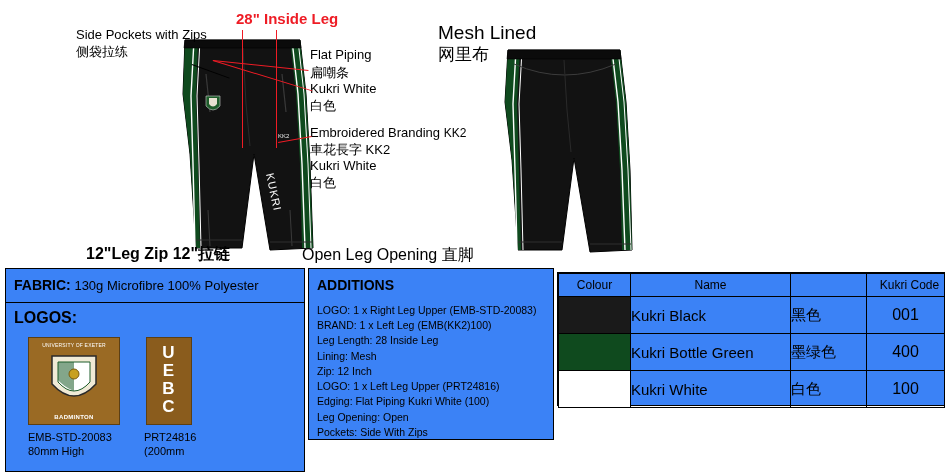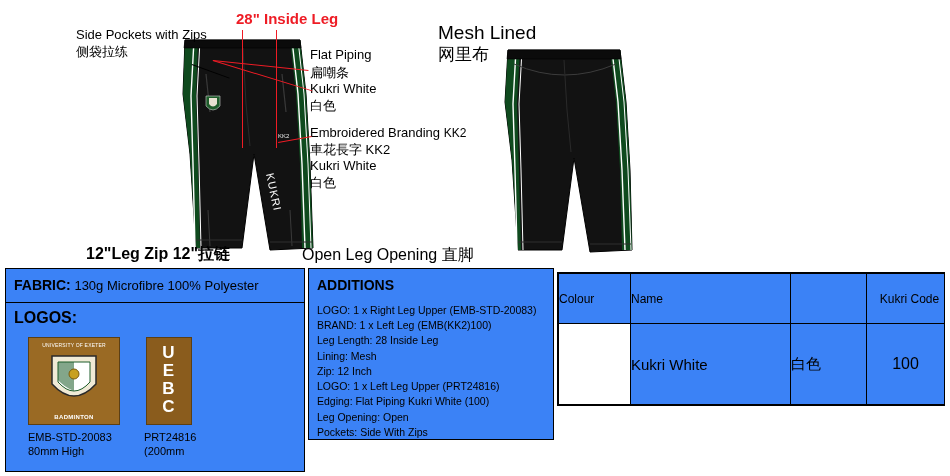--- a/index.html
+++ b/index.html
@@ -207,21 +207,21 @@
   }
   table.colours td, table.colours th {
     border: 1px solid #000;
     padding: 0;
     margin: 0;
   }
   .c-head td {
     height: 22px;
     font-size: 12px;
     font-weight: normal;
-    text-align: left;
+    text-align: center;
     padding-left: 6px;
     vertical-align: middle;
   }
   .c-head td.code {
     text-align: center;
     padding-left: 8px;
   }
   .c-row td {
     height: 36px;
     vertical-align: middle;
@@ -402,20 +402,36 @@
         </colgroup>
         <tbody>
           <tr class="c-head">
             <td>Colour</td>
             <td>Name</td>
             <td></td>
             <td class="code">Kukri Code</td>
           </tr>
           <tr class="c-row">
             <td>
+              <span class="sw" style="background:#1a1a1a"></span>
+            </td>
+            <td class="c-name">Kukri Black</td>
+            <td class="c-cn">黑色</td>
+            <td class="c-code">001</td>
+          </tr>
+          <tr class="c-row">
+            <td>
+              <span class="sw" style="background:#0f4a1e"></span>
+            </td>
+            <td class="c-name">Kukri Bottle Green</td>
+            <td class="c-cn">墨绿色</td>
+            <td class="c-code">400</td>
+          </tr>
+          <tr class="c-row">
+            <td>
               <span class="sw" style="background:#ffffff"></span>
             </td>
             <td class="c-name">Kukri White</td>
             <td class="c-cn">白色</td>
             <td class="c-code">100</td>
           </tr>
         </tbody>
       </table>
     </div>
   </div>

